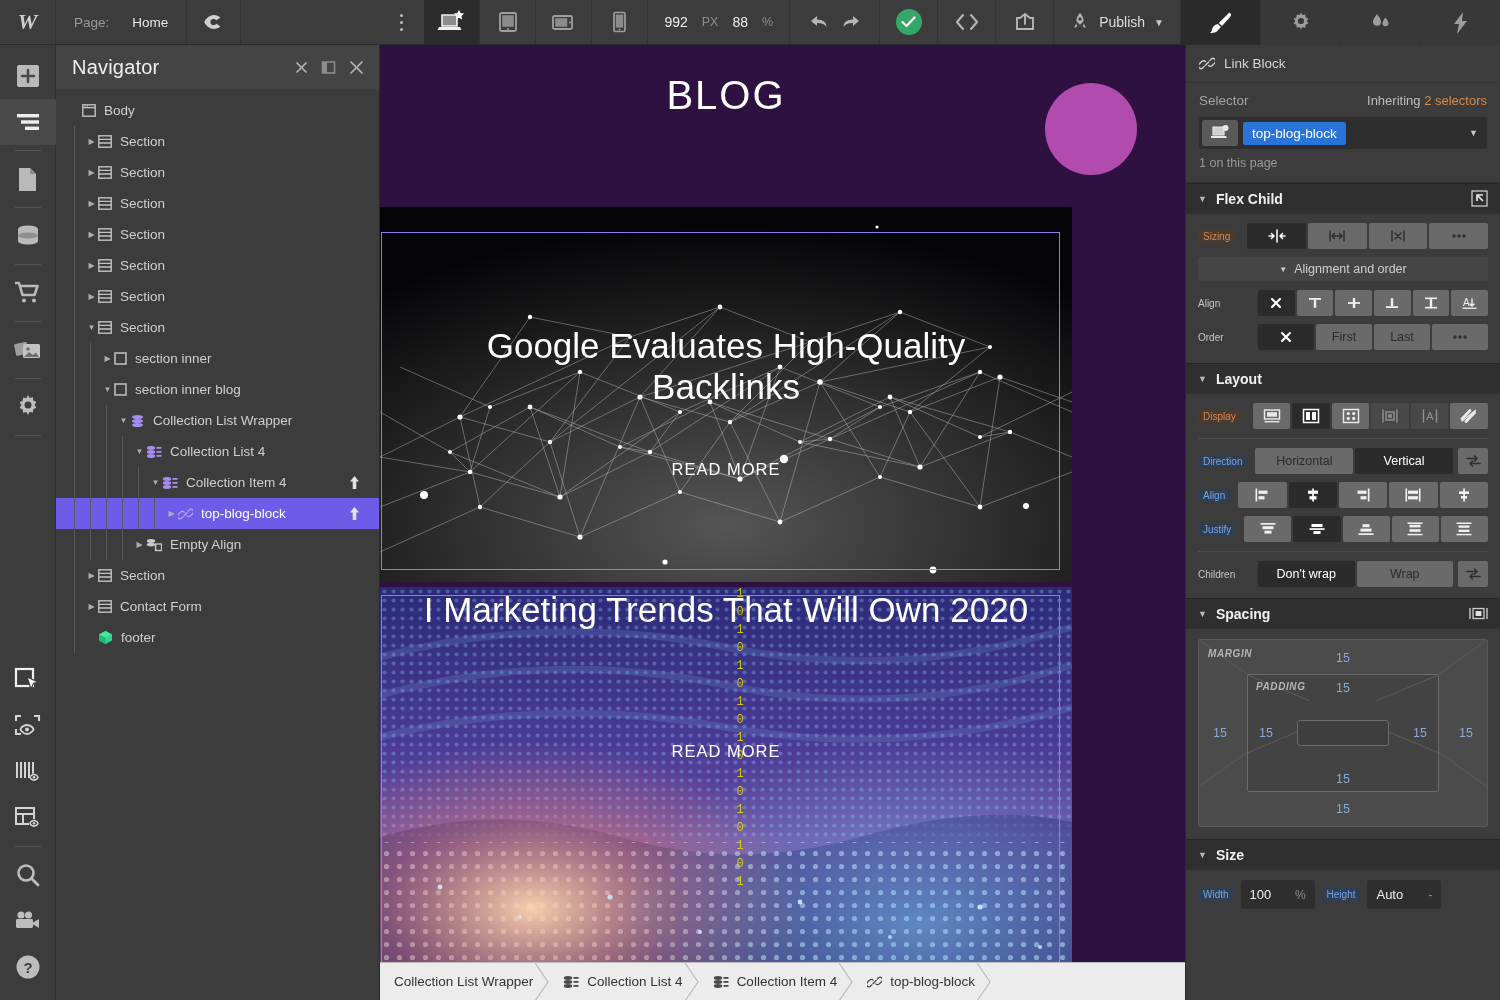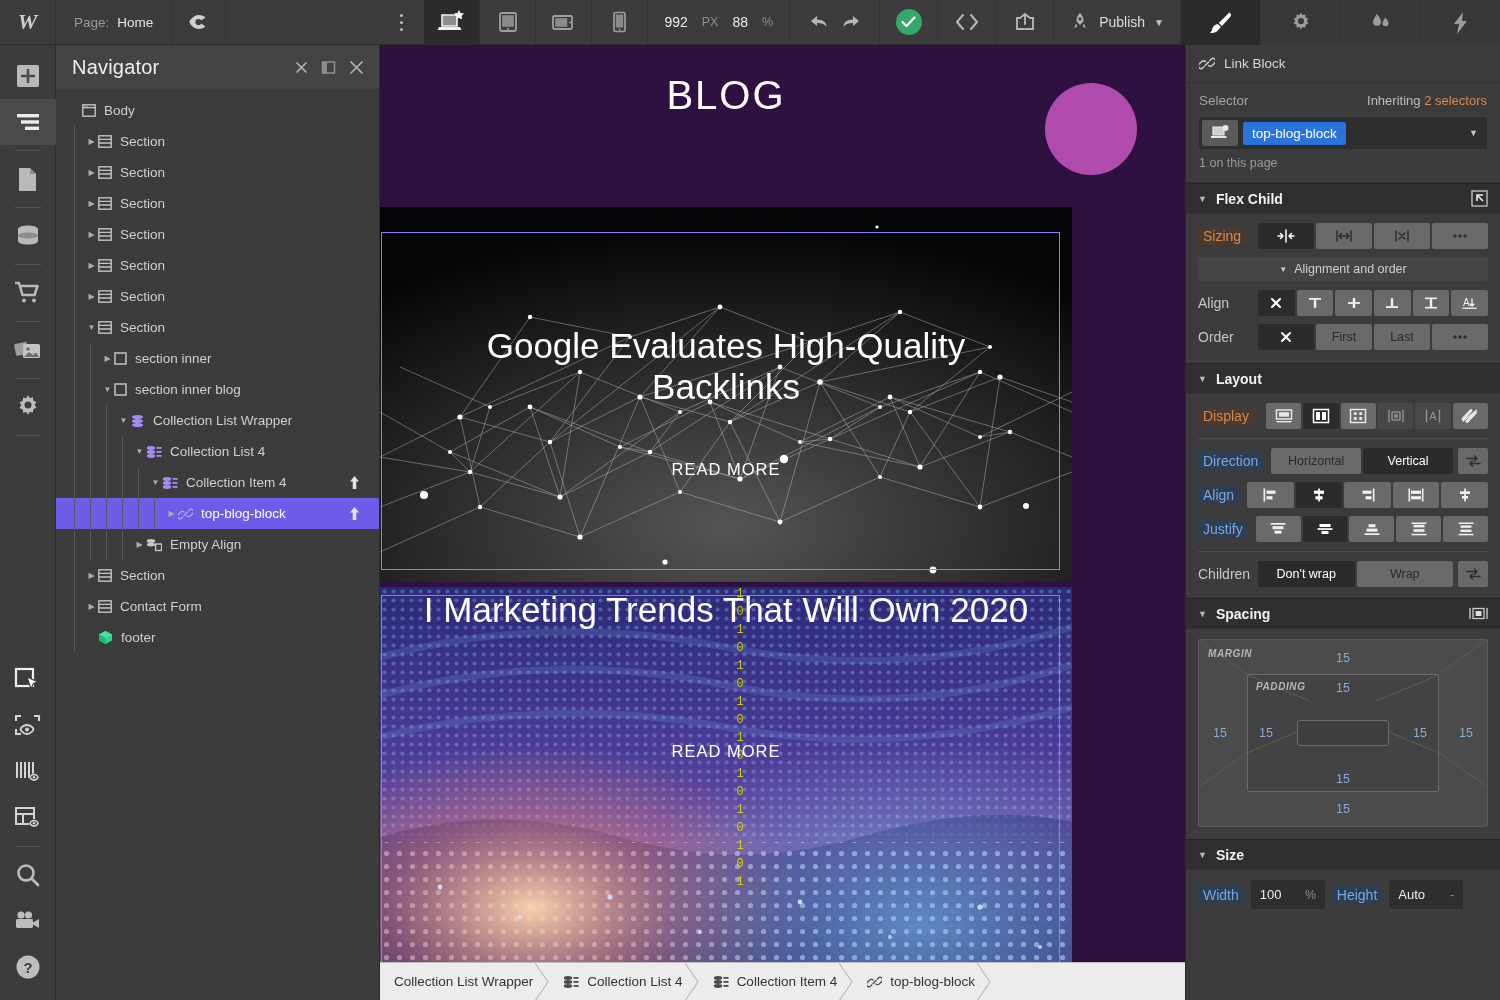--- a/index.html
+++ b/index.html
@@ -11,21 +11,21 @@
   }
   .app{ position:relative; width:1500px; height:1000px; display:flex; flex-direction:column; }
 
   
   .topbar{ height:45px; background:#3c3c3c; display:flex; align-items:stretch; flex:0 0 45px;
            border-bottom:1px solid #2b2b2b; }
   .tb-cell{ display:flex; align-items:center; justify-content:center; border-right:1px solid #333;
             position:relative; }
   .tb-logo{ width:56px; background:#3c3c3c; }
   .tb-logo .wlogo{ font-size:22px; font-weight:700; font-style:italic; color:#cfcfcf; font-family:"Liberation Serif",serif;}
-  .tb-page{ padding:0 18px; gap:8px; }
+  .tb-page{ padding:0 18px; gap:23px; }
   .tb-page .lbl{ color:#9a9a9a; font-size:13.5px; }
   .tb-page .val{ color:#e6e6e6; font-size:13.5px; }
   .tb-eye{ width:54px; }
   .tb-spacer{ flex:1; border-right:none; }
   .tb-dots{ width:46px; border-right:none;}
   .tb-dots .dot{ width:3px;height:3px;border-radius:50%;background:#bdbdbd;margin:2px 0; }
   .tb-dots .dcol{display:flex;flex-direction:column;align-items:center;}
   .tb-view{ width:56px; }
   .tb-view.active{ background:#2c2c2c; }
   .tb-px{ padding:0 16px; gap:14px; font-size:14px;}
@@ -114,21 +114,21 @@
   .caret{ position:absolute; right:9px; color:#c9c9c9; font-size:9px;}
   .onpage{ margin-top:7px; font-size:12.5px; color:#9b9b9b;}
 
   .sec-head{ height:31px; display:flex; align-items:center; padding:0 12px; gap:9px;
              background:#2f2f2f; border-top:1px solid #252525; border-bottom:1px solid #333;}
   .sec-head .tw{ color:#b9b9b9; font-size:9px;}
   .sec-head .nm{ font-size:14px; color:#f0f0f0; font-weight:700; flex:1;}
   .sec-body{ padding:9px 12px 11px; background:#3c3c3c; }
 
   .prow{ display:flex; align-items:center; margin-bottom:8px; }
-  .plabel{ width:60px; font-size:14px; color:#c6c6c6; flex:0 0 60px;}
+  .plabel{ width:60px; font-size:10px; color:#c6c6c6; flex:0 0 60px;}
   .plabel.orange{ color:#d9884e; background:#4a3a2f; border-radius:2px; padding:1px 5px; width:auto;
                   flex:0 0 auto; margin-right:12px;}
   .plabel.blue{ color:#73a7e8; background:#2f3e50; border-radius:2px; padding:1px 5px; width:auto;
                 flex:0 0 auto; margin-right:8px;}
   .seg{ display:flex; flex:1; gap:2px;}
   .seg .b{ flex:1; height:26px; background:#6a6a6a; border-radius:2px; display:flex;
            align-items:center; justify-content:center; color:#2e2e2e;}
   .seg .b.on{ background:#2b2b2b; color:#fff;}
   .seg .b.off{ background:#535353; opacity:.55;}
   .seg .b.txt{ font-size:12.5px; color:#e8e8e8;}

